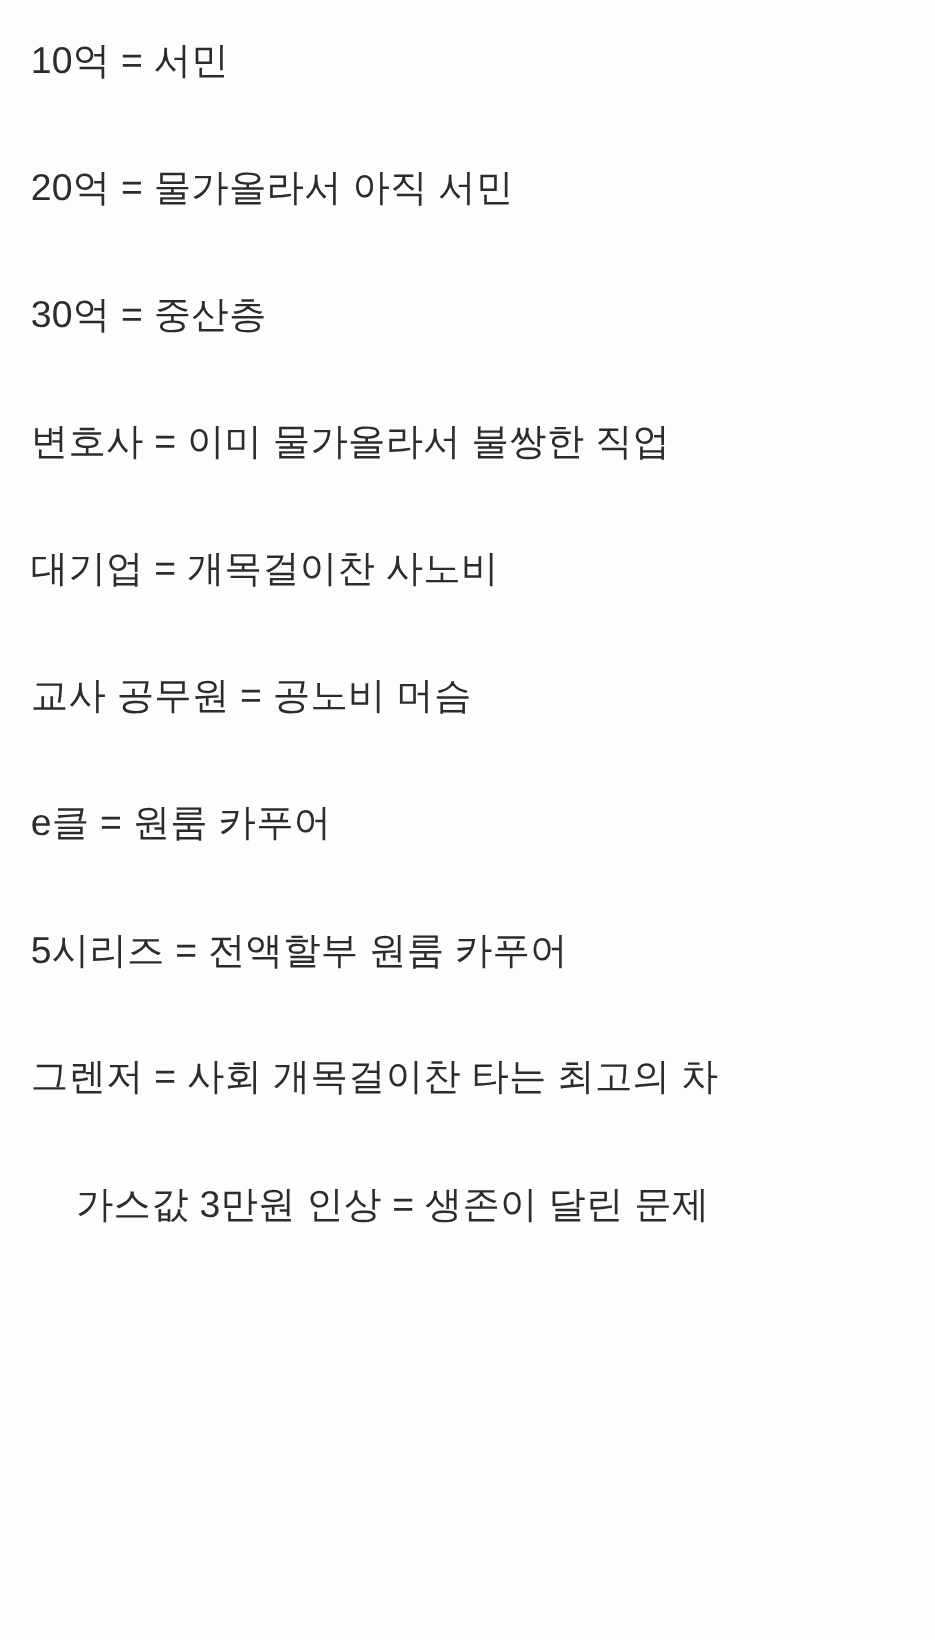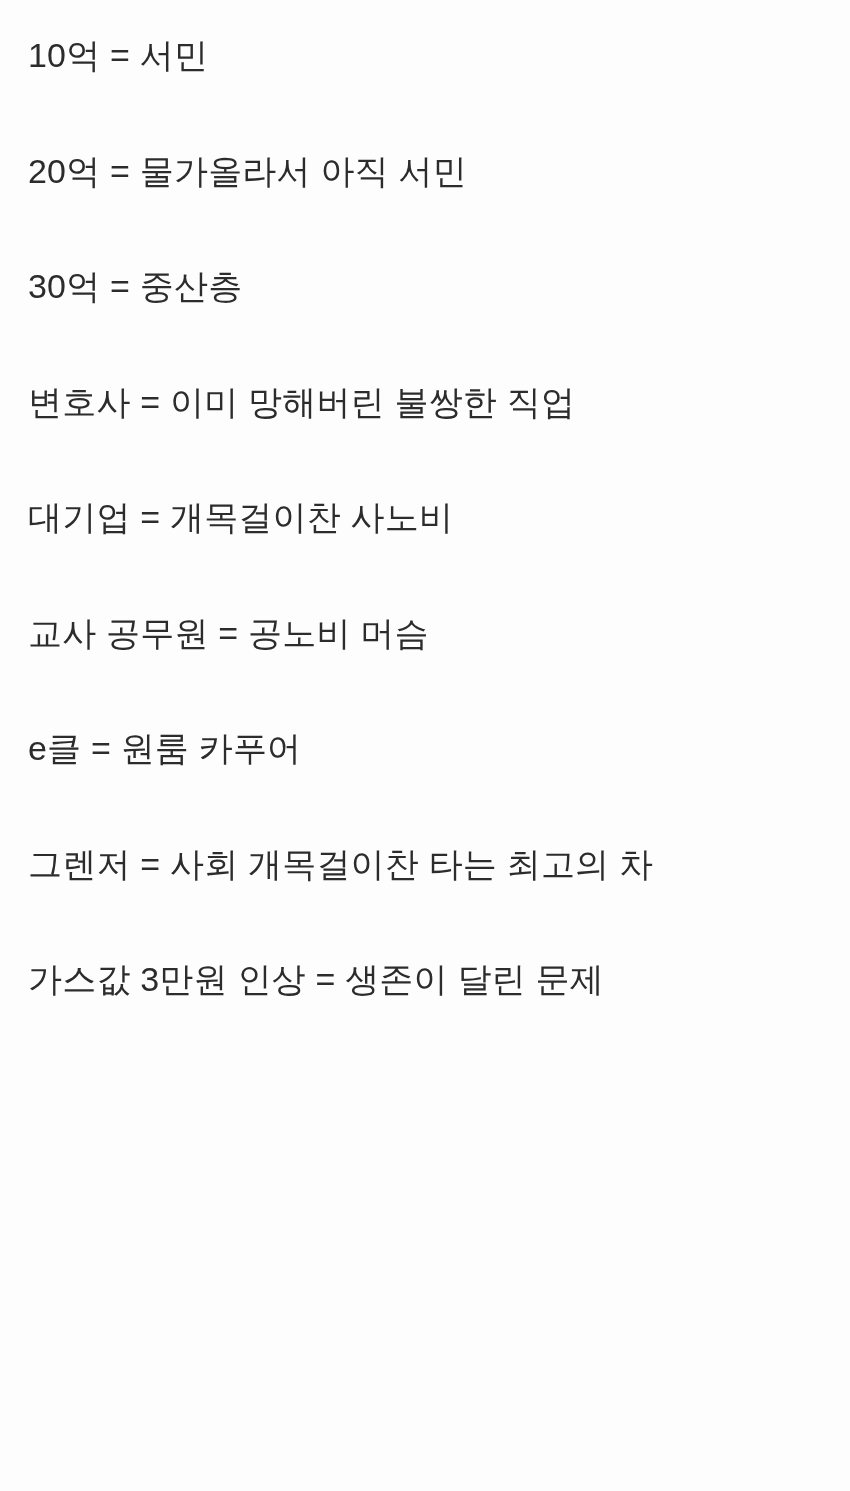--- a/index.html
+++ b/index.html
@@ -24,28 +24,30 @@
     line-height: 37px;
     margin-bottom: 78.5px;
     font-size: 34px;
     font-weight: 400;
     color: #2c2c2c;
     letter-spacing: 0.2px;
     white-space: nowrap;
   }
   .line:last-child {
     margin-bottom: 12px;
+    text-align: center;
   }
 </style>
 </head>
 <body>
 
 <div class="page">
   <div class="line">10억 = 서민</div>
   <div class="line">20억 = 물가올라서 아직 서민</div>
   <div class="line">30억 = 중산층</div>
-  <div class="line">변호사 = 이미 망해버린 불쌍한 직업</div>
+  <div class="line">변호사 = 이미 물가올라서 불쌍한 직업</div>
   <div class="line">대기업 = 개목걸이찬 사노비</div>
   <div class="line">교사 공무원 = 공노비 머슴</div>
   <div class="line">e클 = 원룸 카푸어</div>
+  <div class="line">5시리즈 = 전액할부 원룸 카푸어</div>
   <div class="line">그렌저 = 사회 개목걸이찬 타는 최고의 차</div>
   <div class="line">가스값 3만원 인상 = 생존이 달린 문제</div>
 </div>
 
 </body></html>

